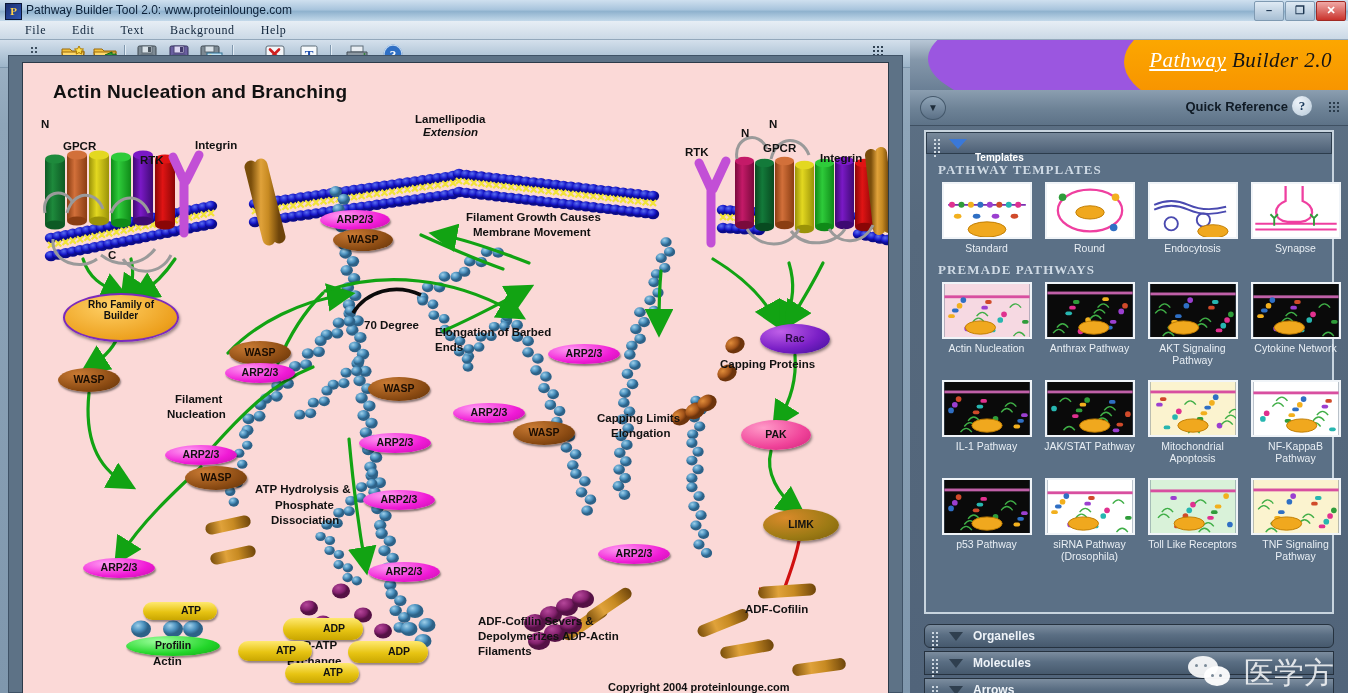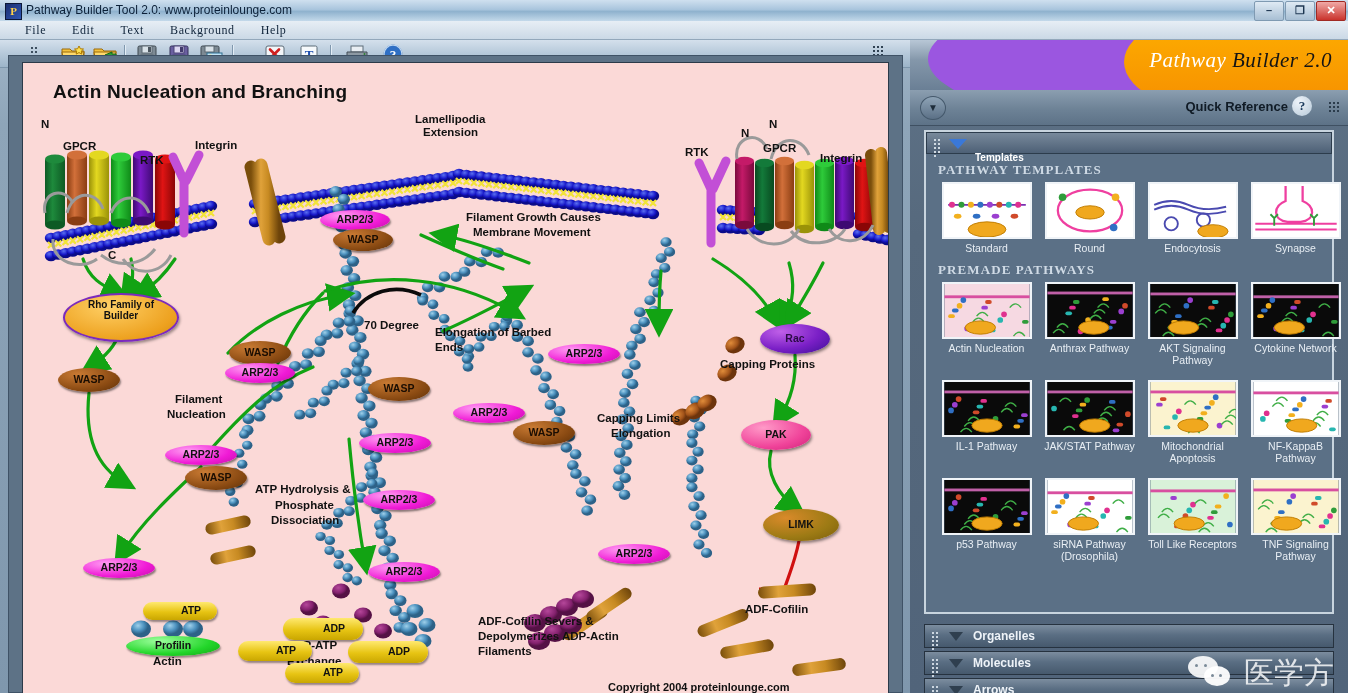--- a/index.html
+++ b/index.html
@@ -78,21 +78,21 @@
   .rpanel{position:absolute;left:910px;top:40px;width:438px;height:653px;
      background:linear-gradient(180deg,#5f7388 0%,#56697d 30%,#51647a 100%);}
   .banner{position:absolute;left:0;top:0;width:438px;height:50px;overflow:hidden;
      background:linear-gradient(180deg,#b8c7d6 0%,#8497aa 40%,#6a7f95 100%);}
   .banner .blob{position:absolute;right:-10px;top:-46px;width:430px;height:130px;
      background:#9b56e0;border-radius:50%;}
   .banner .blob2{position:absolute;right:-26px;top:-34px;width:250px;height:112px;
      background:linear-gradient(180deg,#ffb300,#f58b00);border-radius:50%;}
   .banner .bt{position:absolute;right:16px;top:8px;font-size:21px;
      font-family:"Liberation Serif",serif;font-style:italic;letter-spacing:.5px;}
-  .banner .bt .w1{color:#ffffff;}
+  .banner .bt .w1{color:#ffffff;text-decoration:underline;}
   .banner .bt .w2{color:#141414;}
   .qrbar{position:absolute;left:0;top:50px;width:438px;height:35px;
      background:linear-gradient(180deg,#8b9eb0 0%,#6d8296 55%,#5d7287 100%);
      border-bottom:1px solid #3f5062;}
   .qr-collapse{position:absolute;left:10px;top:6px;width:24px;height:22px;border-radius:50%;
      background:linear-gradient(180deg,#8ea3b6,#5b7086);border:1px solid #44586b;
      color:#1d2c3a;font-size:10px;text-align:center;line-height:21px;}
   .qr-label{position:absolute;right:60px;top:9px;font-size:13px;font-weight:bold;color:#101b26;}
   .qr-q{position:absolute;right:36px;top:6px;width:20px;height:20px;border-radius:50%;
      background:radial-gradient(circle at 35% 30%,#eef4fa,#b7c9d8);
@@ -1031,21 +1031,21 @@
           <div class="lbl" style="left: 117px; top: 91px;">RTK</div>
           <div class="lbl" style="left: 172px; top: 76px;">Integrin</div>
           <div class="lbl" style="left: 18px; top: 55px;">N</div>
           <div class="lbl" style="left: 85px; top: 186px;">C</div>
           <div class="lbl" style="left: 662px; top: 83px;">RTK</div>
           <div class="lbl" style="left: 740px; top: 79px;">GPCR</div>
           <div class="lbl" style="left: 718px; top: 64px;">N</div>
           <div class="lbl" style="left: 746px; top: 55px;">N</div>
           <div class="lbl" style="left: 797px; top: 89px;">Integrin</div>
           <div class="lbl" style="left: 392px; top: 50px;">Lamellipodia</div>
-          <div class="lbl" style="left: 400px; top: 63px;">Extension</div>
+          <div class="lbl" style="left: 400px; top: 63px; font-style: italic;">Extension</div>
           <div class="lbl" style="left: 443px; top: 148px;">Filament Growth Causes</div>
           <div class="lbl" style="left: 450px; top: 163px;">Membrane Movement</div>
           <div class="lbl" style="left: 341px; top: 233px; margin-top: 23px;">70 Degree</div>
           <div class="lbl" style="left: 412px; top: 263px;">Elongation of Barbed</div>
           <div class="lbl" style="left: 412px; top: 278px;">Ends</div>
           <div class="lbl" style="left: 152px; top: 330px;">Filament</div>
           <div class="lbl" style="left: 144px; top: 345px;">Nucleation</div>
           <div class="lbl" style="left: 232px; top: 420px;">ATP Hydrolysis &amp;</div>
           <div class="lbl" style="left: 252px; top: 436px;">Phosphate</div>
           <div class="lbl" style="left: 248px; top: 451px;">Dissociation</div>
@@ -1480,21 +1480,21 @@
                 <path d="M5 31 q6 -8 12 0" stroke="#3fae46" stroke-width="1.4" fill="none"></path>
                 <rect x="18" y="44" width="7" height="4" rx="2" fill="#2f9c3a"></rect>
                 <ellipse cx="35" cy="46" rx="16" ry="7" fill="#f0a81e" stroke="#c07c00"></ellipse>
               </svg></div>
             <div class="cap">TNF Signaling Pathway</div>
           </div>
         </div>
     </div>
 
     <div id="accordions">
-        <div class="acc" style="top: 584px;">
+        <div class="acc" style="top: 584px; border-radius: 6px;">
           <div class="grip">
             <i></i>
             <i></i>
             <i></i>
             <i></i>
             <i></i>
             <i></i>
             <i></i>
             <i></i>
             <i></i>

